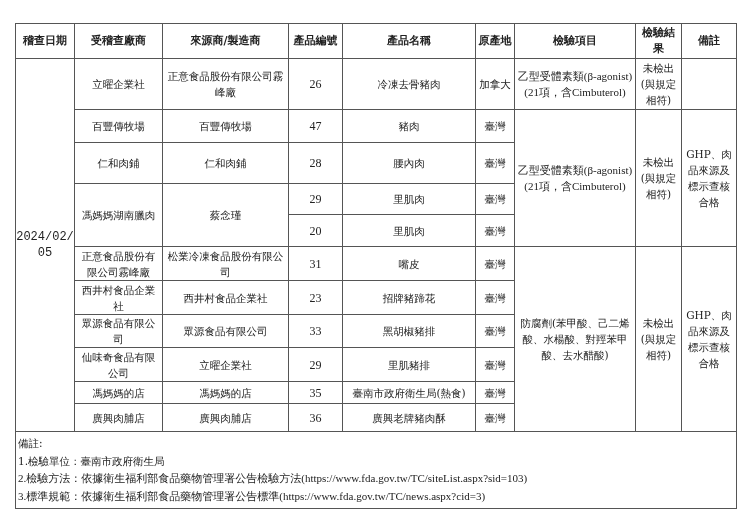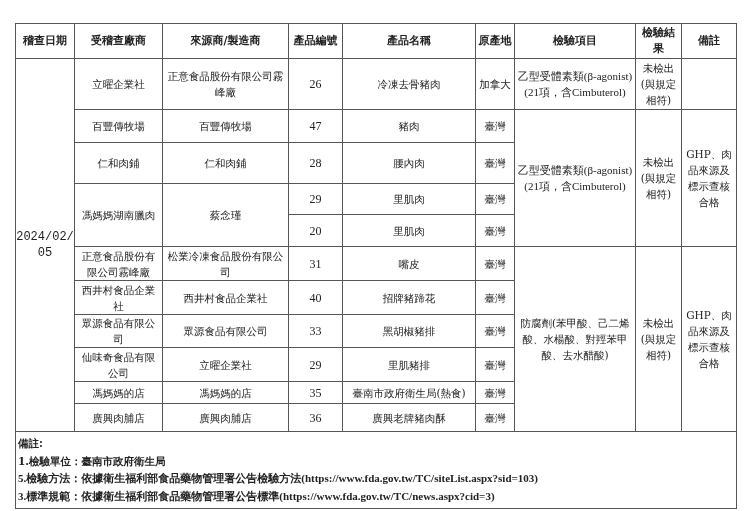--- a/index.html
+++ b/index.html
@@ -7,21 +7,21 @@
          font-family: "DejaVu Serif", "Liberation Serif", serif; color: #222; }
   .wrap { position: absolute; left: 15px; top: 23px; width: 721px; }
   table { border-collapse: collapse; width: 721px; table-layout: fixed; border-radius: 11px; }
   td, th { border: 1px solid #555; text-align: center; vertical-align: middle;
            padding: 0 2px; font-size: 10.5px; line-height: 16px; font-weight: normal;
            word-break: break-all; }
   th { font-weight: bold; font-size: 11px; }
   .num { font-family: "Liberation Serif", serif; font-size: 12px; }
   .date { font-family: Liberation Mono, monospace; font-size: 12px; padding: 0; }
   .notes { text-align: left; vertical-align: top; padding: 3px 2px; font-size: 10.5px; line-height: 17.5px; }
-  .notes div { white-space: nowrap; font-weight: bold; }
+  .notes div { white-space: nowrap; }
   .en { font-family: "Liberation Serif", serif; font-size: 11px; }
 </style>
 </head>
 <body>
 
 <div class="wrap">
 <table>
   <colgroup>
     <col style="width:59px">
         <col style="width:88px">
@@ -98,21 +98,21 @@
     <td>嘴皮</td>
     <td>臺灣</td>
     <td rowspan="6">防腐劑(苯甲酸、己二烯酸、水楊酸、對羥苯甲酸、去水醋酸)</td>
     <td rowspan="6">未檢出(與規定相符)</td>
     <td rowspan="6">GHP、肉品來源及標示查核合格</td>
   </tr>
 
   <tr style="height:34px">
     <td>西井村食品企業社</td>
     <td>西井村食品企業社</td>
-    <td class="num">40</td>
+    <td class="num">23</td>
     <td>招牌豬蹄花</td>
     <td>臺灣</td>
   </tr>
 
   <tr style="height:19px">
     <td>眾源食品有限公司</td>
     <td>眾源食品有限公司</td>
     <td class="num">33</td>
     <td>黑胡椒豬排</td>
     <td>臺灣</td>
@@ -139,19 +139,19 @@
     <td>廣興肉脯店</td>
     <td class="num">36</td>
     <td>廣興老牌豬肉酥</td>
     <td>臺灣</td>
   </tr>
 
   <tr style="height:69px">
     <td colspan="9" class="notes">
       <div>備註:</div>
       <div>1.檢驗單位：臺南市政府衛生局</div>
-      <div class="en">5.檢驗方法：依據衛生福利部食品藥物管理署公告檢驗方法(https://www.fda.gov.tw/TC/siteList.aspx?sid=103)</div>
+      <div class="en">2.檢驗方法：依據衛生福利部食品藥物管理署公告檢驗方法(https://www.fda.gov.tw/TC/siteList.aspx?sid=103)</div>
       <div class="en">3.標準規範：依據衛生福利部食品藥物管理署公告標準(https://www.fda.gov.tw/TC/news.aspx?cid=3)</div>
     </td>
   </tr>
 </tbody>
     </table>
 </div>
 
 </body></html>

